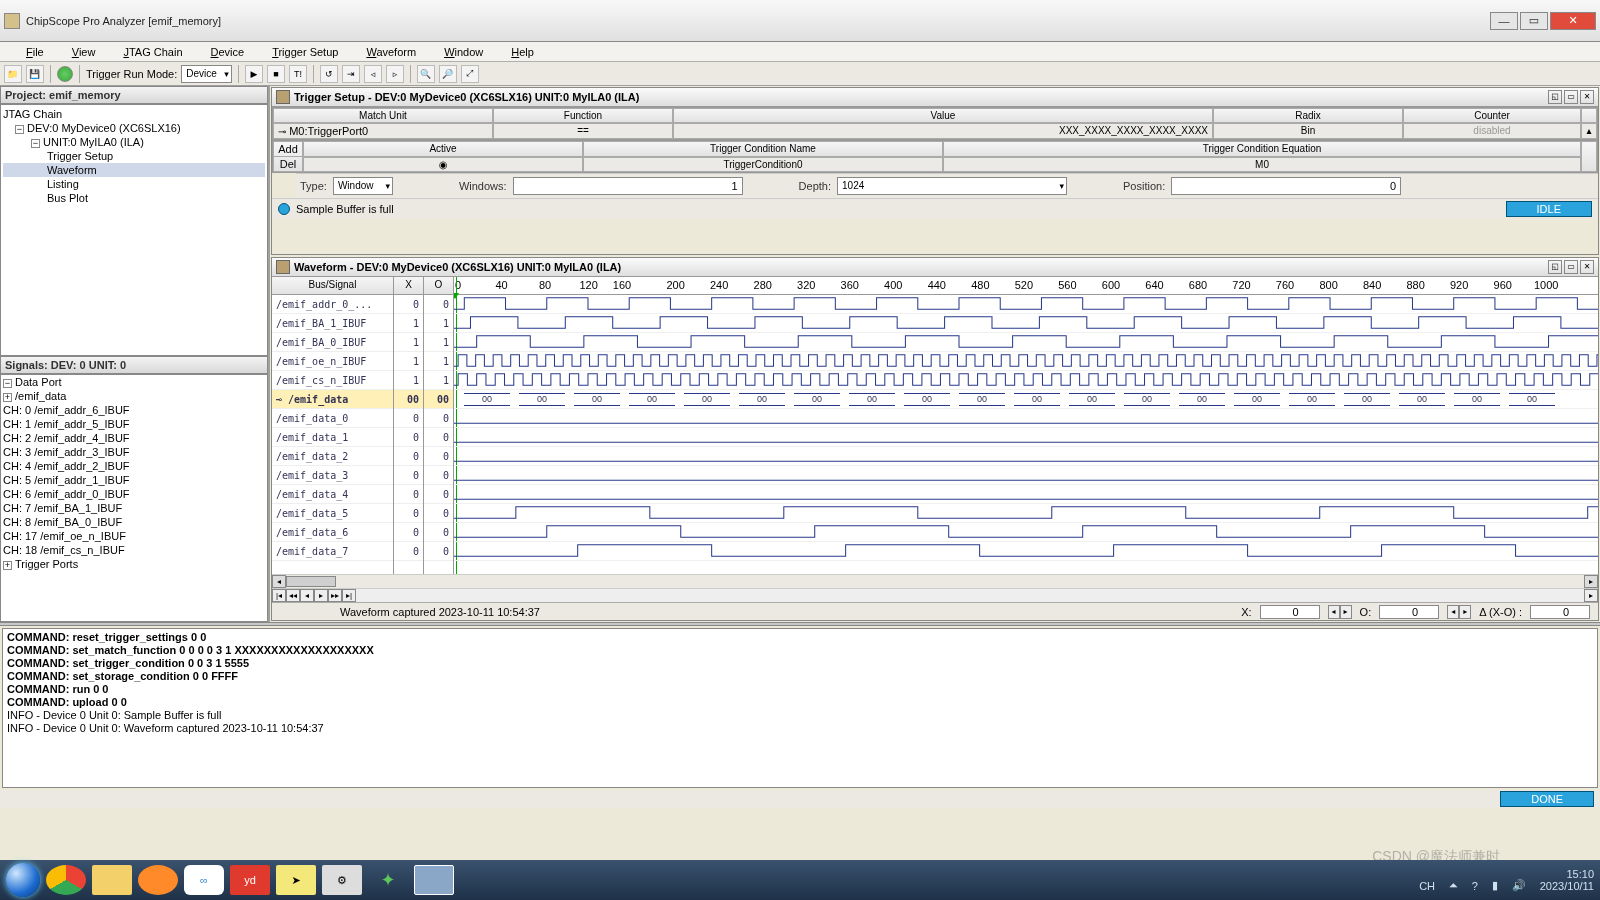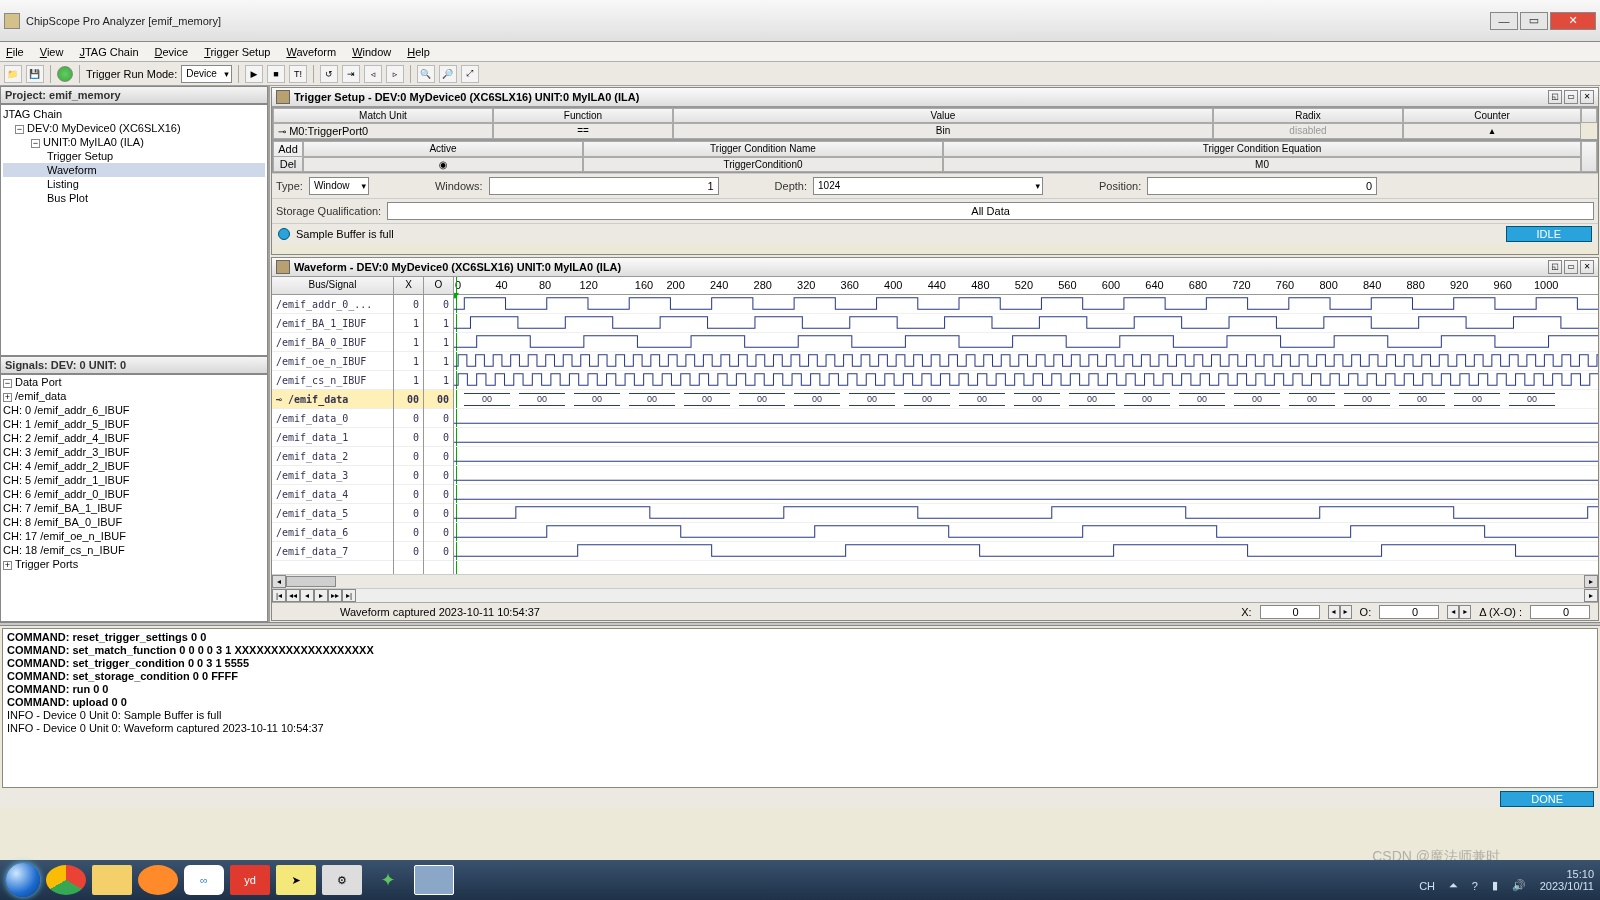--- a/index.html
+++ b/index.html
@@ -7,21 +7,21 @@
 
 
 .titlebar { height:42px; background:linear-gradient(#f8f8f8,#e0e0e0); display:flex; align-items:center; padding:0 4px; border-bottom:1px solid #888; }
 .titlebar .icon { width:16px; height:16px; background:#d4c089; border:1px solid #888; margin-right:6px; }
 .titlebar .title { flex:1; color:#222; }
 .winbtns { display:flex; gap:2px; }
 .winbtns div { width:28px; height:18px; background:#e6e6e6; border:1px solid #888; display:flex; align-items:center; justify-content:center; color:#333; }
 .winbtns .close { background:#e04b3c; color:#fff; width:46px; }
 
 
-.menubar { height:20px; background:#f3f2ef; display:flex; align-items:center; padding:0 0; gap:4px; border-bottom:1px solid #b0b0b0; }
+.menubar { height:20px; background:#f3f2ef; display:flex; align-items:center; padding:0 20px; gap:16px; border-bottom:1px solid #b0b0b0; }
 .menubar span { padding:2px 6px; }
 .menubar span u { text-decoration:underline; }
 
 
 .toolbar { height:24px; background:#ece9e2; border-bottom:1px solid #a0a0a0; display:flex; align-items:center; padding:0 4px; gap:4px; }
 .tbtn { width:18px; height:18px; border:1px solid #bbb; background:#f4f4f4; display:flex; align-items:center; justify-content:center; font-size:9px; }
 .play { border:1px solid #888; border-radius:50%; background:radial-gradient(#6c6,#3a3); width:16px; height:16px; }
 .tselect { height:18px; border:1px solid #888; background:#fff; padding:0 14px 0 4px; position:relative; font-size:10px; line-height:16px;}
 .tselect:after { content:"▾"; position:absolute; right:2px; font-size:9px; }
 .sep { width:1px; height:18px; background:#aaa; margin:0 2px; }
@@ -44,21 +44,21 @@
 .subtitle { background:linear-gradient(#fbfbfb,#dedede); padding:2px 4px; display:flex; align-items:center; border-bottom:1px solid #999; }
 .subtitle .sic { width:14px; height:14px; background:#b8a070; border:1px solid #666; margin-right:4px; }
 .subtitle .txt { flex:1; font-weight:bold; }
 .subtitle .wbtn { width:14px; height:14px; border:1px solid #888; margin-left:2px; font-size:8px; text-align:center; line-height:12px; }
 
 .grid { display:grid; border:1px solid #999; }
 .gh, .gc { border:1px solid #aaa; padding:1px 4px; text-align:center; background:#ebeae6; font-size:10px; overflow:hidden; white-space:nowrap; }
 .gh { background:linear-gradient(#f6f6f6,#e2e2e2); font-weight:normal; }
 .gc.lt { text-align:left; }
 
-.trow { display:flex; align-items:center; padding:3px 4px; gap:6px; background:#ece9e2; border-top:1px solid #ccc; }
+.trow { display:flex; align-items:center; padding:3px 4px; gap:6px; background:#ece9e2; border-top:1px solid #ccc;margin-left:24px; }
 .trow label { color:#333; }
 .trow input[type=text] { flex:1; border:1px solid #888; background:#fff; height:18px; padding:0 4px; }
 
 .statusrow { display:flex; align-items:center; padding:2px 6px; background:#ece9e2; border-top:1px solid #ccc; }
 .statusrow .led { width:12px; height:12px; border:1px solid #057; border-radius:50%; background:#2aa3dd; margin-right:6px; }
 .idle { margin-left:auto; background:#2aa3dd; color:#fff; padding:1px 30px; border:1px solid #057; }
 
 
 .wave { flex:1; display:flex; flex-direction:column; overflow:hidden;justify-content:center; }
 .wavebody { flex:1; display:flex; overflow:hidden; background:#fff; }
@@ -197,20 +197,21 @@
       </div>
       <div class="grid" style="grid-template-columns:220px 180px 540px 190px 1fr 16px">
         <div class="gh">Match Unit</div>
         <div class="gh">Function</div>
         <div class="gh">Value</div>
         <div class="gh">Radix</div>
         <div class="gh">Counter</div>
         <div class="gh"></div>
         <div class="gc lt">⊸ <span>M0:TriggerPort0</span></div>
         <div class="gc">==</div>
+        <div class="gc" style="text-align:right">XXX_XXXX_XXXX_XXXX_XXXX</div>
         <div class="gc">Bin</div>
         <div class="gc" style="color:#999">disabled</div>
         <div class="gc">▴</div>
       </div>
       <div class="grid" style="grid-template-columns:30px 280px 360px 1fr 16px">
         <div class="gh" style="padding:0">
             <div style="border-bottom:1px solid #aaa;padding:1px">Add</div>
             <div style="padding:1px">Del</div>
           </div>
         <div style="display:grid;grid-template-rows:1fr 1fr">
@@ -229,24 +230,20 @@
       </div>
       <div class="trow">
         <label>Type:</label>
         <div class="tselect" style="width:60px">Window</div>
         <label style="margin-left:60px">Windows:</label>
         <input type="text" style="max-width: 230px; text-align: right;" value="1">
         <label style="margin-left:50px">Depth:</label>
         <div class="tselect" style="width:230px">1024</div>
         <label style="margin-left:50px">Position:</label>
         <input type="text" style="max-width: 230px; text-align: right;" value="0">
-      </div>
-      <div class="trow">
-        <label>Storage Qualification:</label>
-        <input type="text" style="text-align: center;" value="All Data">
       </div>
       <div class="statusrow">
         <div class="led"></div>
         <span>Sample Buffer is full</span>
         <div class="idle">IDLE</div>
       </div>
     </div>
 
     <div class="subwin wave">
       <div class="subtitle">
@@ -314,21 +311,21 @@
               <div class="wrow r">0</div>
             </div>
           </div>
         <div class="waveplot">
           <div class="ruler" id="ruler">
               <div class="tmark"></div>
               <span style="left: 4px;">0</span>
               <span style="left: 47.5294px;">40</span>
               <span style="left: 91.0588px;">80</span>
               <span style="left: 134.588px;">120</span>
-              <span style="left: 190px;">160</span>
+              <span style="left: 168px;">160</span>
               <span style="left: 221.647px;">200</span>
               <span style="left: 265.176px;">240</span>
               <span style="left: 308.706px;">280</span>
               <span style="left: 352.235px;">320</span>
               <span style="left: 395.765px;">360</span>
               <span style="left: 439.294px;">400</span>
               <span style="left: 482.824px;">440</span>
               <span style="left: 526.353px;">480</span>
               <span style="left: 569.882px;">520</span>
               <span style="left: 613.412px;">560</span>

